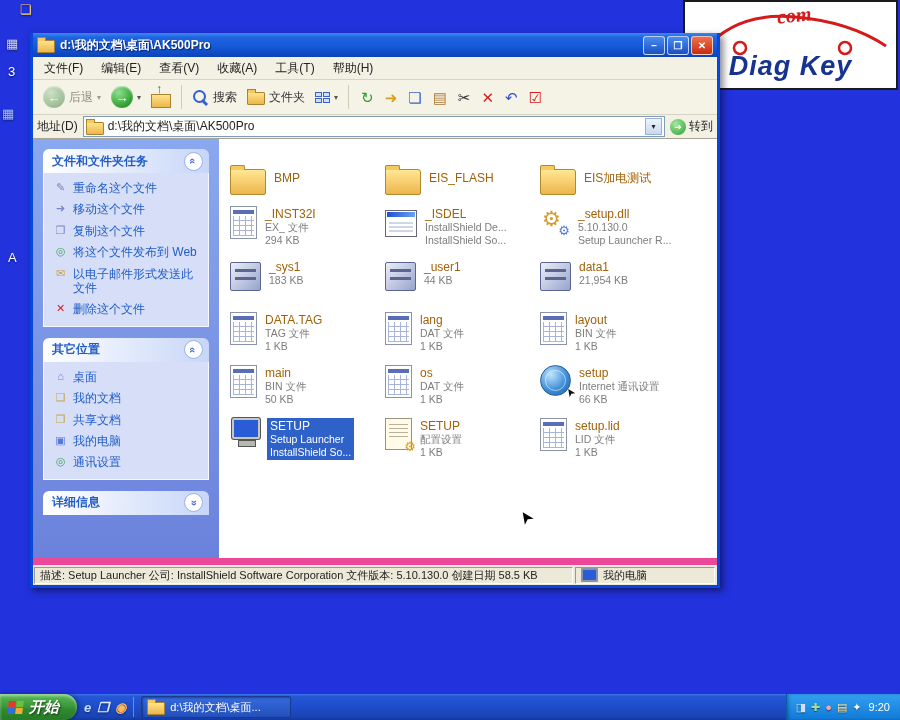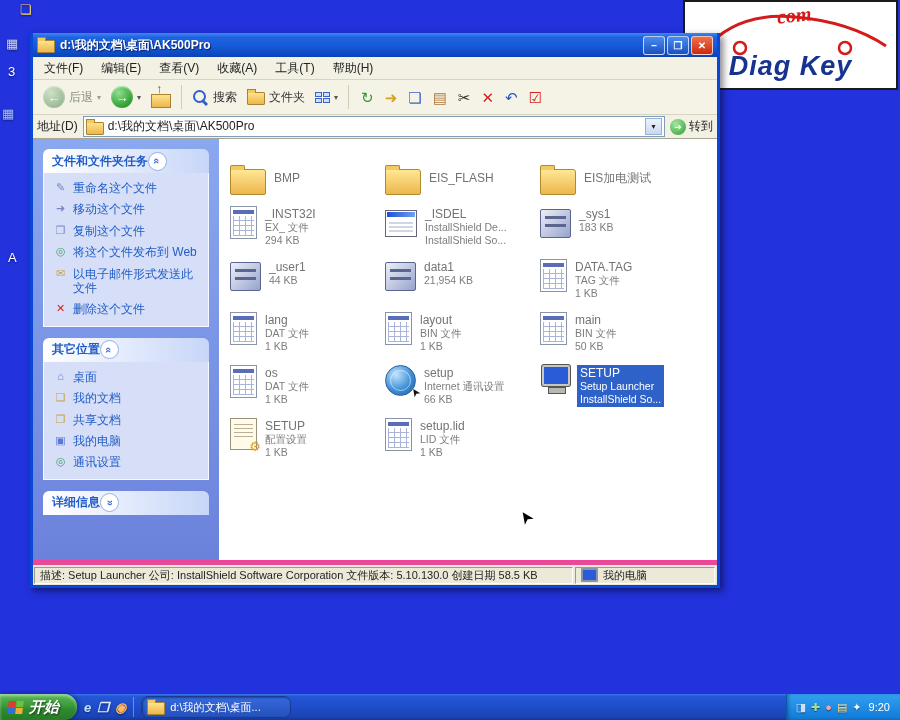--- a/index.html
+++ b/index.html
@@ -52,34 +52,34 @@
   .addrbar{height:23px;flex:0 0 23px;background:#f3f1e4;display:flex;align-items:center;gap:5px;padding:0 4px;border-bottom:1px solid #a8a494;font-size:12px;color:#222;}
   .addr-box{flex:1;height:19px;background:#fff;border:1px solid #7f9db9;display:flex;align-items:center;gap:4px;padding:0 2px;font-size:12px;cursor:text;}
   .addr-text{white-space:nowrap;overflow:hidden;}
   .addr-dd{margin-left:auto;width:15px;height:15px;background:linear-gradient(#eef3fc,#c8d8f0);border:1px solid #9ab0d0;font-size:8px;display:flex;align-items:center;justify-content:center;cursor:pointer;}
   .go-btn{display:flex;align-items:center;gap:3px;cursor:pointer;}
   .go-circle{width:16px;height:16px;border-radius:50%;background:radial-gradient(circle at 35% 30%,#9fe89f,#2f9e2f);color:#fff;font-size:9px;display:flex;align-items:center;justify-content:center;}
 
   .main{flex:1;display:flex;overflow:hidden;}
   .sidebar{width:186px;flex:0 0 186px;background:linear-gradient(180deg,#8aa8f0 0%,#6b82dc 100%);padding:10px 10px;box-sizing:border-box;overflow:hidden;}
   .panel{margin-bottom:11px;border-radius:6px 6px 0 0;}
-  .panel-h{height:24px;background:linear-gradient(90deg,#ffffff,#c7d6f8);display:flex;justify-content:flex-start;align-items:center;padding:0 6px 0 9px;color:#215dc6;font-weight:bold;font-size:12px;border-radius:6px 6px 0 0;cursor:pointer;}
+  .panel-h{height:24px;background:linear-gradient(90deg,#ffffff,#c7d6f8);display:flex;justify-content:space-between;align-items:center;padding:0 6px 0 9px;color:#215dc6;font-weight:bold;font-size:12px;border-radius:6px 6px 0 0;cursor:pointer;}
   .chev{width:17px;height:17px;border-radius:50%;background:#fff;border:1px solid #9ab0e8;color:#4a6fd0;display:flex;align-items:center;justify-content:center;font-size:11px;}
   .chev i{display:inline-block;transform:rotate(90deg);font-style:normal;font-weight:bold;}
   .panel.collapsed .chev i{transform:rotate(-90deg);}
   .panel-b{background:#d6dff7;border:1px solid rgba(255,255,255,.8);border-top:none;padding:8px 8px 9px 10px;display:flex;flex-direction:column;gap:7px;}
   .task{color:#215dc6;font-size:12px;display:flex;gap:6px;align-items:flex-start;cursor:pointer;line-height:1.2;}
   .t-ico{font-size:11px;width:13px;flex:0 0 13px;text-align:center;}
 
   .content{flex:1;background:#fff;position:relative;overflow:hidden;}
   .grid{padding:13px 2px 0 10px;display:grid;grid-template-columns:repeat(3,153px);grid-auto-rows:53px;column-gap:2px;row-gap:0px;}
   .tile{display:flex;gap:5px;align-items:flex-start;padding:1px;cursor:pointer;}
   .tile.center{align-items:center;}
   .ttext{line-height:1.2;padding:1px 3px;}
-  .tname{font-size:12px;color:#737373;}
+  .tname{font-size:12px;color:#a16207;}
   .tline{font-size:10.5px;color:#7d7d7d;}
   .tile.sel .ttext{background:#2f62c9;}
   .tile.sel .tname,.tile.sel .tline{color:#fff;}
 
   
   .fi{flex:0 0 auto;position:relative;}
   .fi-folder{width:34px;height:24px;margin-top:6px;background:linear-gradient(180deg,#ffe793,#edb64d);border:1px solid #b08a2e;border-radius:1px 3px 2px 2px;}
   .fi-folder::before{content:"";position:absolute;top:-5px;left:-1px;width:13px;height:4px;background:#f3c963;border:1px solid #b08a2e;border-bottom:none;border-radius:2px 2px 0 0;}
   .fi-grid{width:25px;height:31px;background:#fff;border:1px solid #8a93a8;}
   .fi-grid::before{content:"";position:absolute;left:2px;right:2px;top:9px;bottom:2px;background:repeating-linear-gradient(0deg,#a8b4d8 0 1px,transparent 1px 5px),repeating-linear-gradient(90deg,#a8b4d8 0 1px,transparent 1px 6px);}
@@ -98,36 +98,36 @@
   .fi-globe::after{content:"➤";position:absolute;right:-5px;bottom:-4px;font-size:11px;color:#111;transform:rotate(-125deg);text-shadow:0 0 2px #fff;}
   .fi-monitor{width:32px;height:29px;}
   .fi-monitor::before{content:"";position:absolute;top:0;left:2px;width:24px;height:17px;background:#2a5cd8;border:2px solid #c8c8c0;border-radius:2px;box-shadow:0 0 0 1px #555;}
   .fi-monitor::after{content:"";position:absolute;left:8px;top:22px;width:16px;height:5px;background:#b8b8b0;border:1px solid #555;}
   .fi-config{width:25px;height:30px;background:#fffbe8;border:1px solid #98927a;}
   .fi-config::before{content:"";position:absolute;top:4px;left:3px;right:3px;height:14px;background:repeating-linear-gradient(0deg,#b8b098 0 1px,transparent 1px 4px);}
   .fi-config::after{content:"⚙";position:absolute;right:-5px;bottom:-4px;font-size:13px;color:#e0a020;line-height:1;}
 
   .cursor{position:absolute;left:300px;top:368px;font-size:17px;color:#000;transform:rotate(-125deg);text-shadow:-1px 0 #fff,0 1px #fff,1px 0 #fff,0 -1px #fff;}
 
-  .statusbar{height:20px;flex:0 0 20px;display:flex;align-items:center;background:#ece9d8;border-top:5px solid #ec4899;font-size:11px;color:#222;}
+  .statusbar{height:20px;flex:0 0 20px;display:flex;align-items:center;background:#ece9d8;border-top:7px solid #ec4899;font-size:11px;color:#222;}
   .sb-left{flex:1;border:1px solid;border-color:#9d9a87 #fff #fff #9d9a87;height:15px;margin:0 1px;display:flex;align-items:center;padding:0 5px;white-space:nowrap;overflow:hidden;}
   .sb-right{width:128px;flex:0 0 128px;border:1px solid;border-color:#9d9a87 #fff #fff #9d9a87;height:15px;margin:0 2px 0 1px;display:flex;align-items:center;gap:5px;padding:0 5px;}
   .mini-computer{display:inline-block;width:13px;height:10px;background:#2a5cd8;border:2px solid #8a94a8;border-radius:1px;}
 
   
   #taskbar{position:absolute;left:0;bottom:0;width:900px;height:26px;display:flex;align-items:center;background:linear-gradient(180deg,#3a77e8 0%,#2456d6 10%,#1f4ecb 45%,#1a43b4 88%,#1038a0 100%);}
   .startbtn{height:26px;border-radius:0 13px 13px 0;background:linear-gradient(180deg,#5aba55 0%,#3c9a3c 45%,#2f8a2f 60%,#267a26 100%);padding:0 18px 0 8px;display:flex;align-items:center;gap:6px;color:#fff;font-weight:bold;font-style:italic;font-size:15px;text-shadow:1px 1px 2px rgba(0,0,0,.55);box-shadow:inset 0 2px 3px rgba(255,255,255,.45),2px 0 4px rgba(0,0,0,.35);cursor:pointer;box-sizing:border-box;}
   .winflag{display:grid;grid-template-columns:7px 7px;grid-auto-rows:6px;gap:1px;transform:skewX(-8deg);}
   .winflag i:nth-child(1){background:#e03c2c;}
   .winflag i:nth-child(2){background:#6fbf3f;}
   .winflag i:nth-child(3){background:#2f6fe0;}
   .winflag i:nth-child(4){background:#f0b02f;}
   .quicklaunch{display:flex;align-items:center;gap:6px;padding:0 7px;border-right:1px solid rgba(255,255,255,.35);height:20px;}
   .ql-ico{font-size:13px;cursor:pointer;font-weight:bold;font-style:italic;text-shadow:0 1px 2px rgba(0,0,20,.5);}
-  .taskbtn{width:150px;height:22px;margin-left:7px;border-radius:7px;background:linear-gradient(180deg,#356ae0,#2450b8);border:1px solid #1a3a90;display:flex;align-items:center;gap:5px;padding:0 5px;color:#fff;font-size:11px;white-space:nowrap;overflow:hidden;box-shadow:inset 1px 1px 2px rgba(0,0,0,.35);cursor:pointer;box-sizing:border-box;}
+  .taskbtn{width:150px;height:22px;margin-left:7px;border-radius:2px;background:linear-gradient(180deg,#356ae0,#2450b8);border:1px solid #1a3a90;display:flex;align-items:center;gap:5px;padding:0 5px;color:#fff;font-size:11px;white-space:nowrap;overflow:hidden;box-shadow:inset 1px 1px 2px rgba(0,0,0,.35);cursor:pointer;box-sizing:border-box;}
   .tray{margin-left:auto;height:26px;background:linear-gradient(180deg,#33a0f0,#0f7ad8);display:flex;align-items:center;gap:7px;padding:0 10px 0 9px;border-left:1px solid #0a5aa8;box-shadow:inset 2px 0 3px rgba(0,0,40,.25);}
   .tray-icons{display:flex;gap:5px;align-items:center;}
   .tray-ico{font-size:11px;cursor:pointer;text-shadow:0 1px 1px rgba(0,0,20,.5);}
   .clock{color:#fff;font-size:11px;cursor:default;}
 </style>
 </head>
 <body>
 
 <div id="desktop">
 
@@ -331,20 +331,28 @@
             </div>
             <div class="tile">
               <div class="fi fi-app"></div>
               <div class="ttext">
                 <div class="tname">_ISDEL</div>
                 <div class="tline">InstallShield De...</div>
                 <div class="tline">InstallShield So...</div>
               </div>
             </div>
             <div class="tile">
+              <div class="fi fi-dll"></div>
+              <div class="ttext">
+                <div class="tname">_setup.dll</div>
+                <div class="tline">5.10.130.0</div>
+                <div class="tline">Setup Launcher R...</div>
+              </div>
+            </div>
+            <div class="tile">
               <div class="fi fi-cab"></div>
               <div class="ttext">
                 <div class="tname">_sys1</div>
                 <div class="tline">183 KB</div>
               </div>
             </div>
             <div class="tile">
               <div class="fi fi-cab"></div>
               <div class="ttext">
                 <div class="tname">_user1</div>

